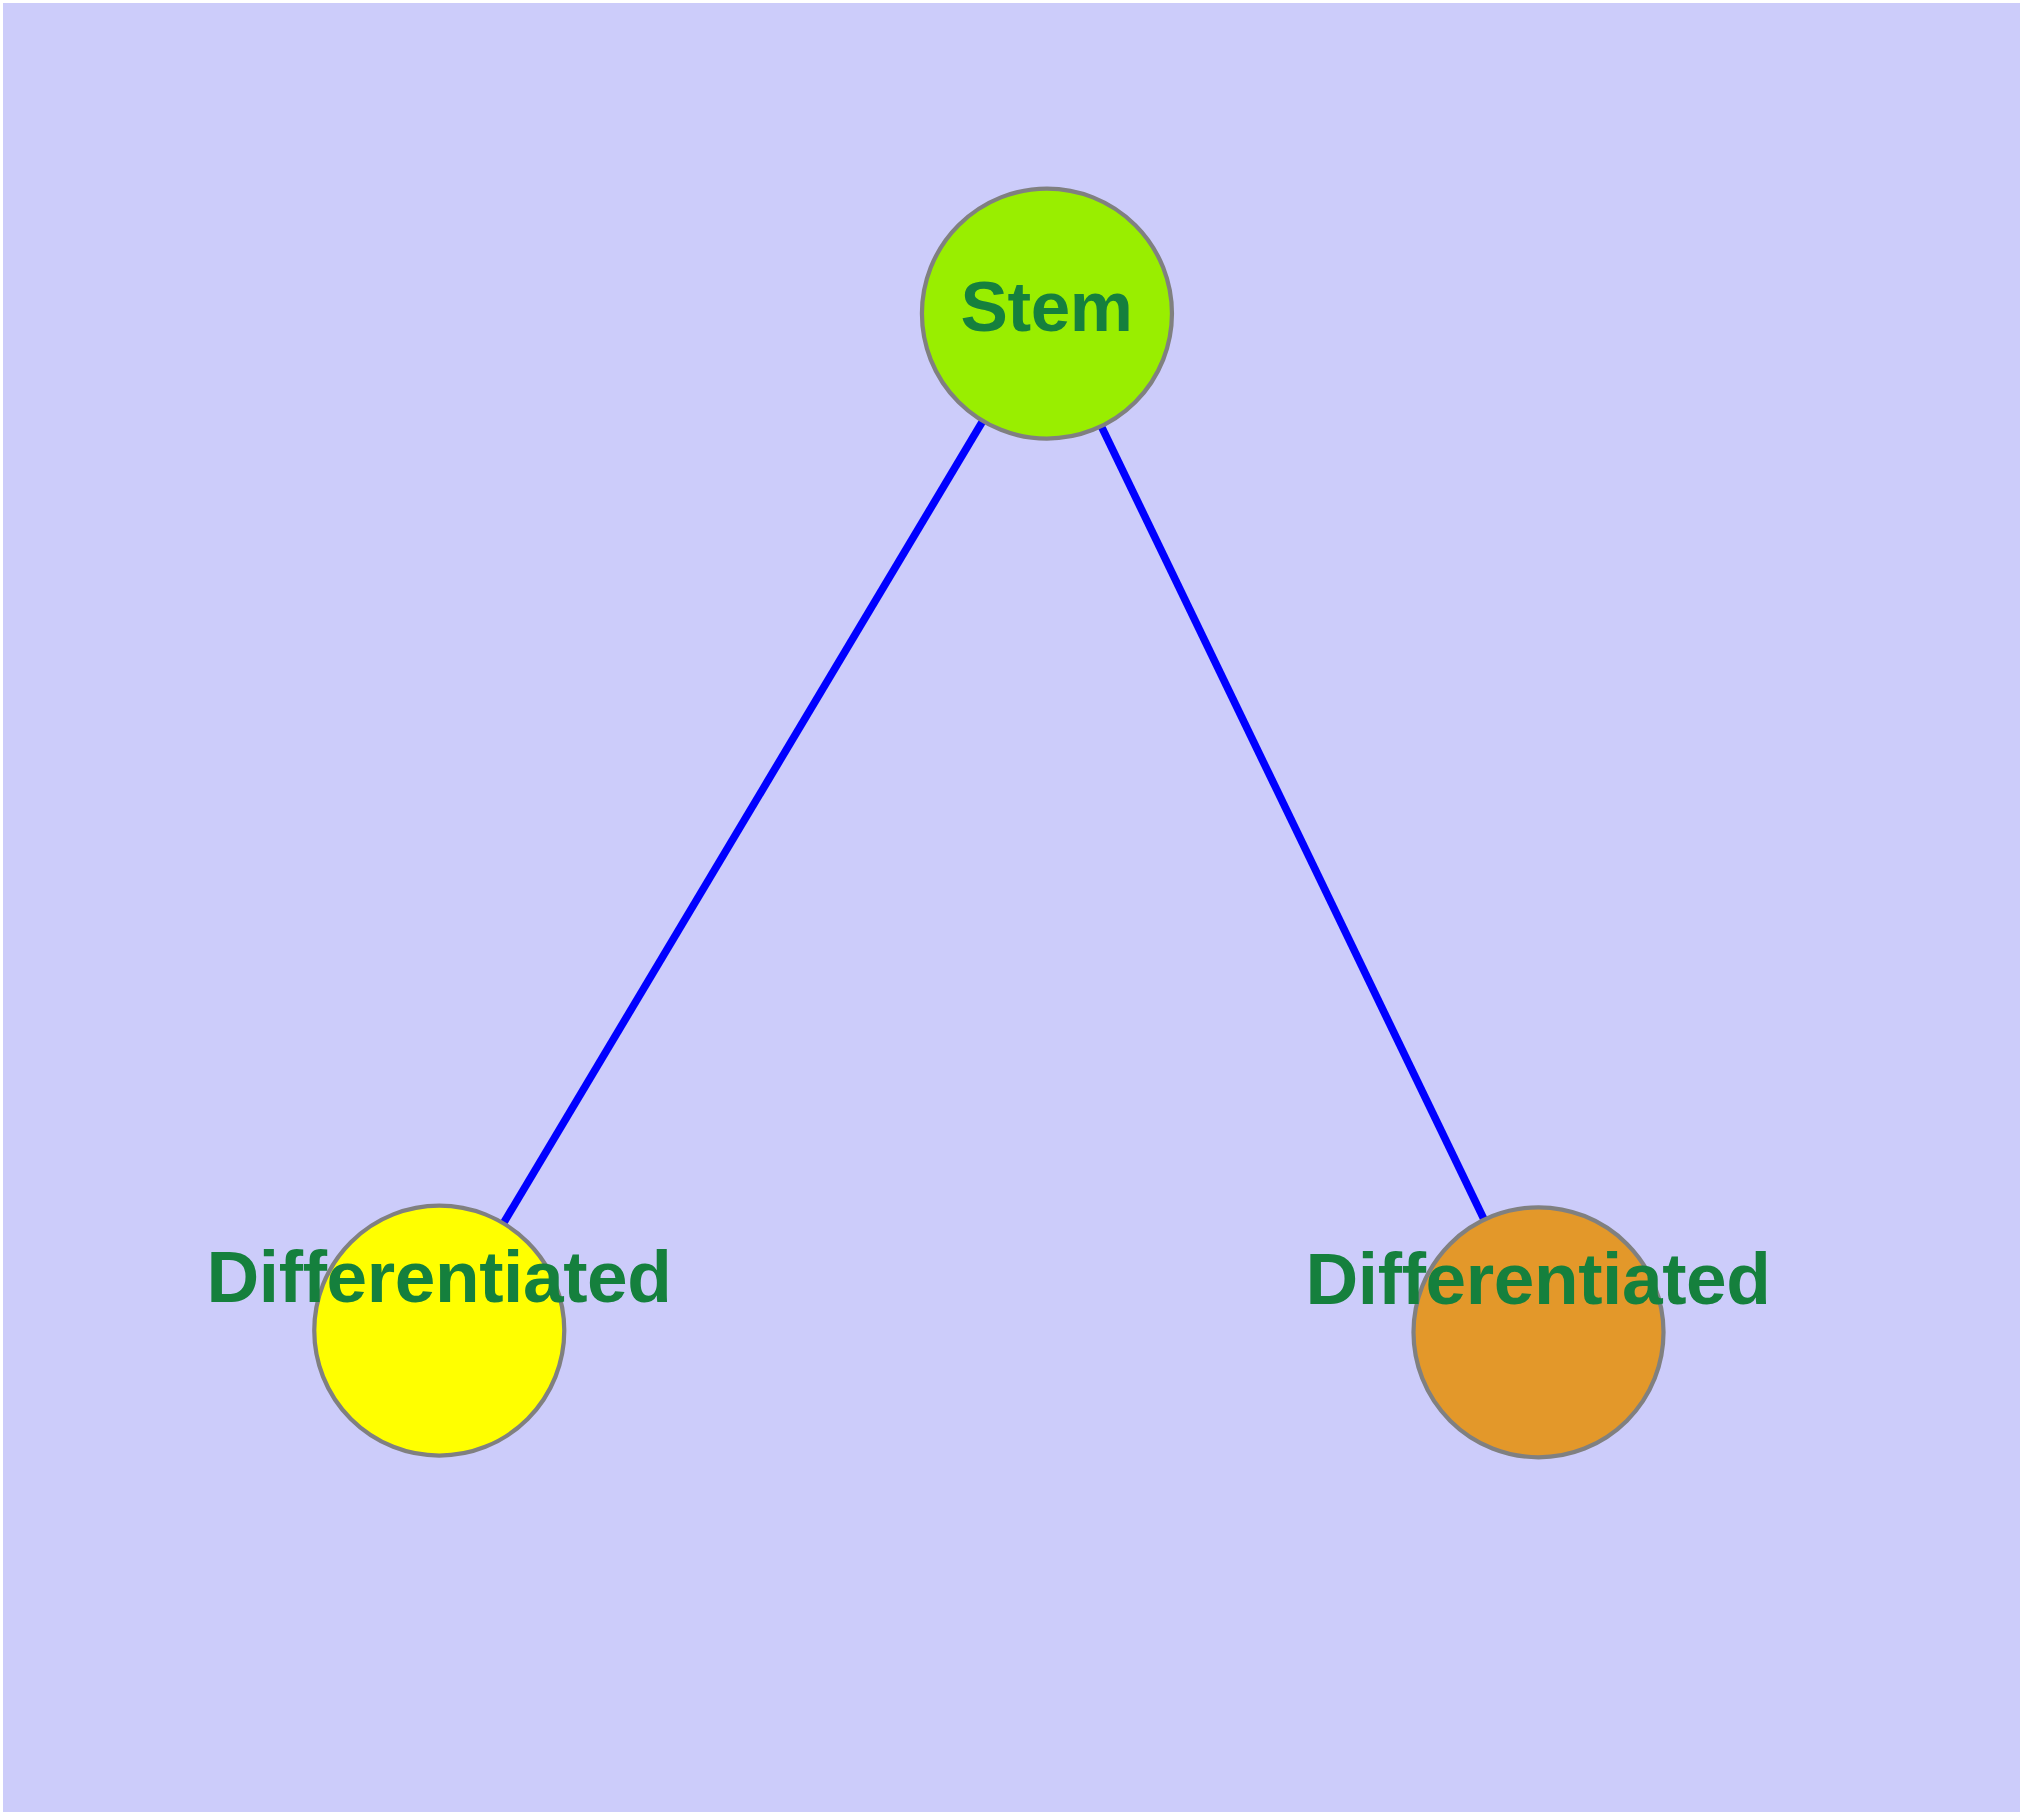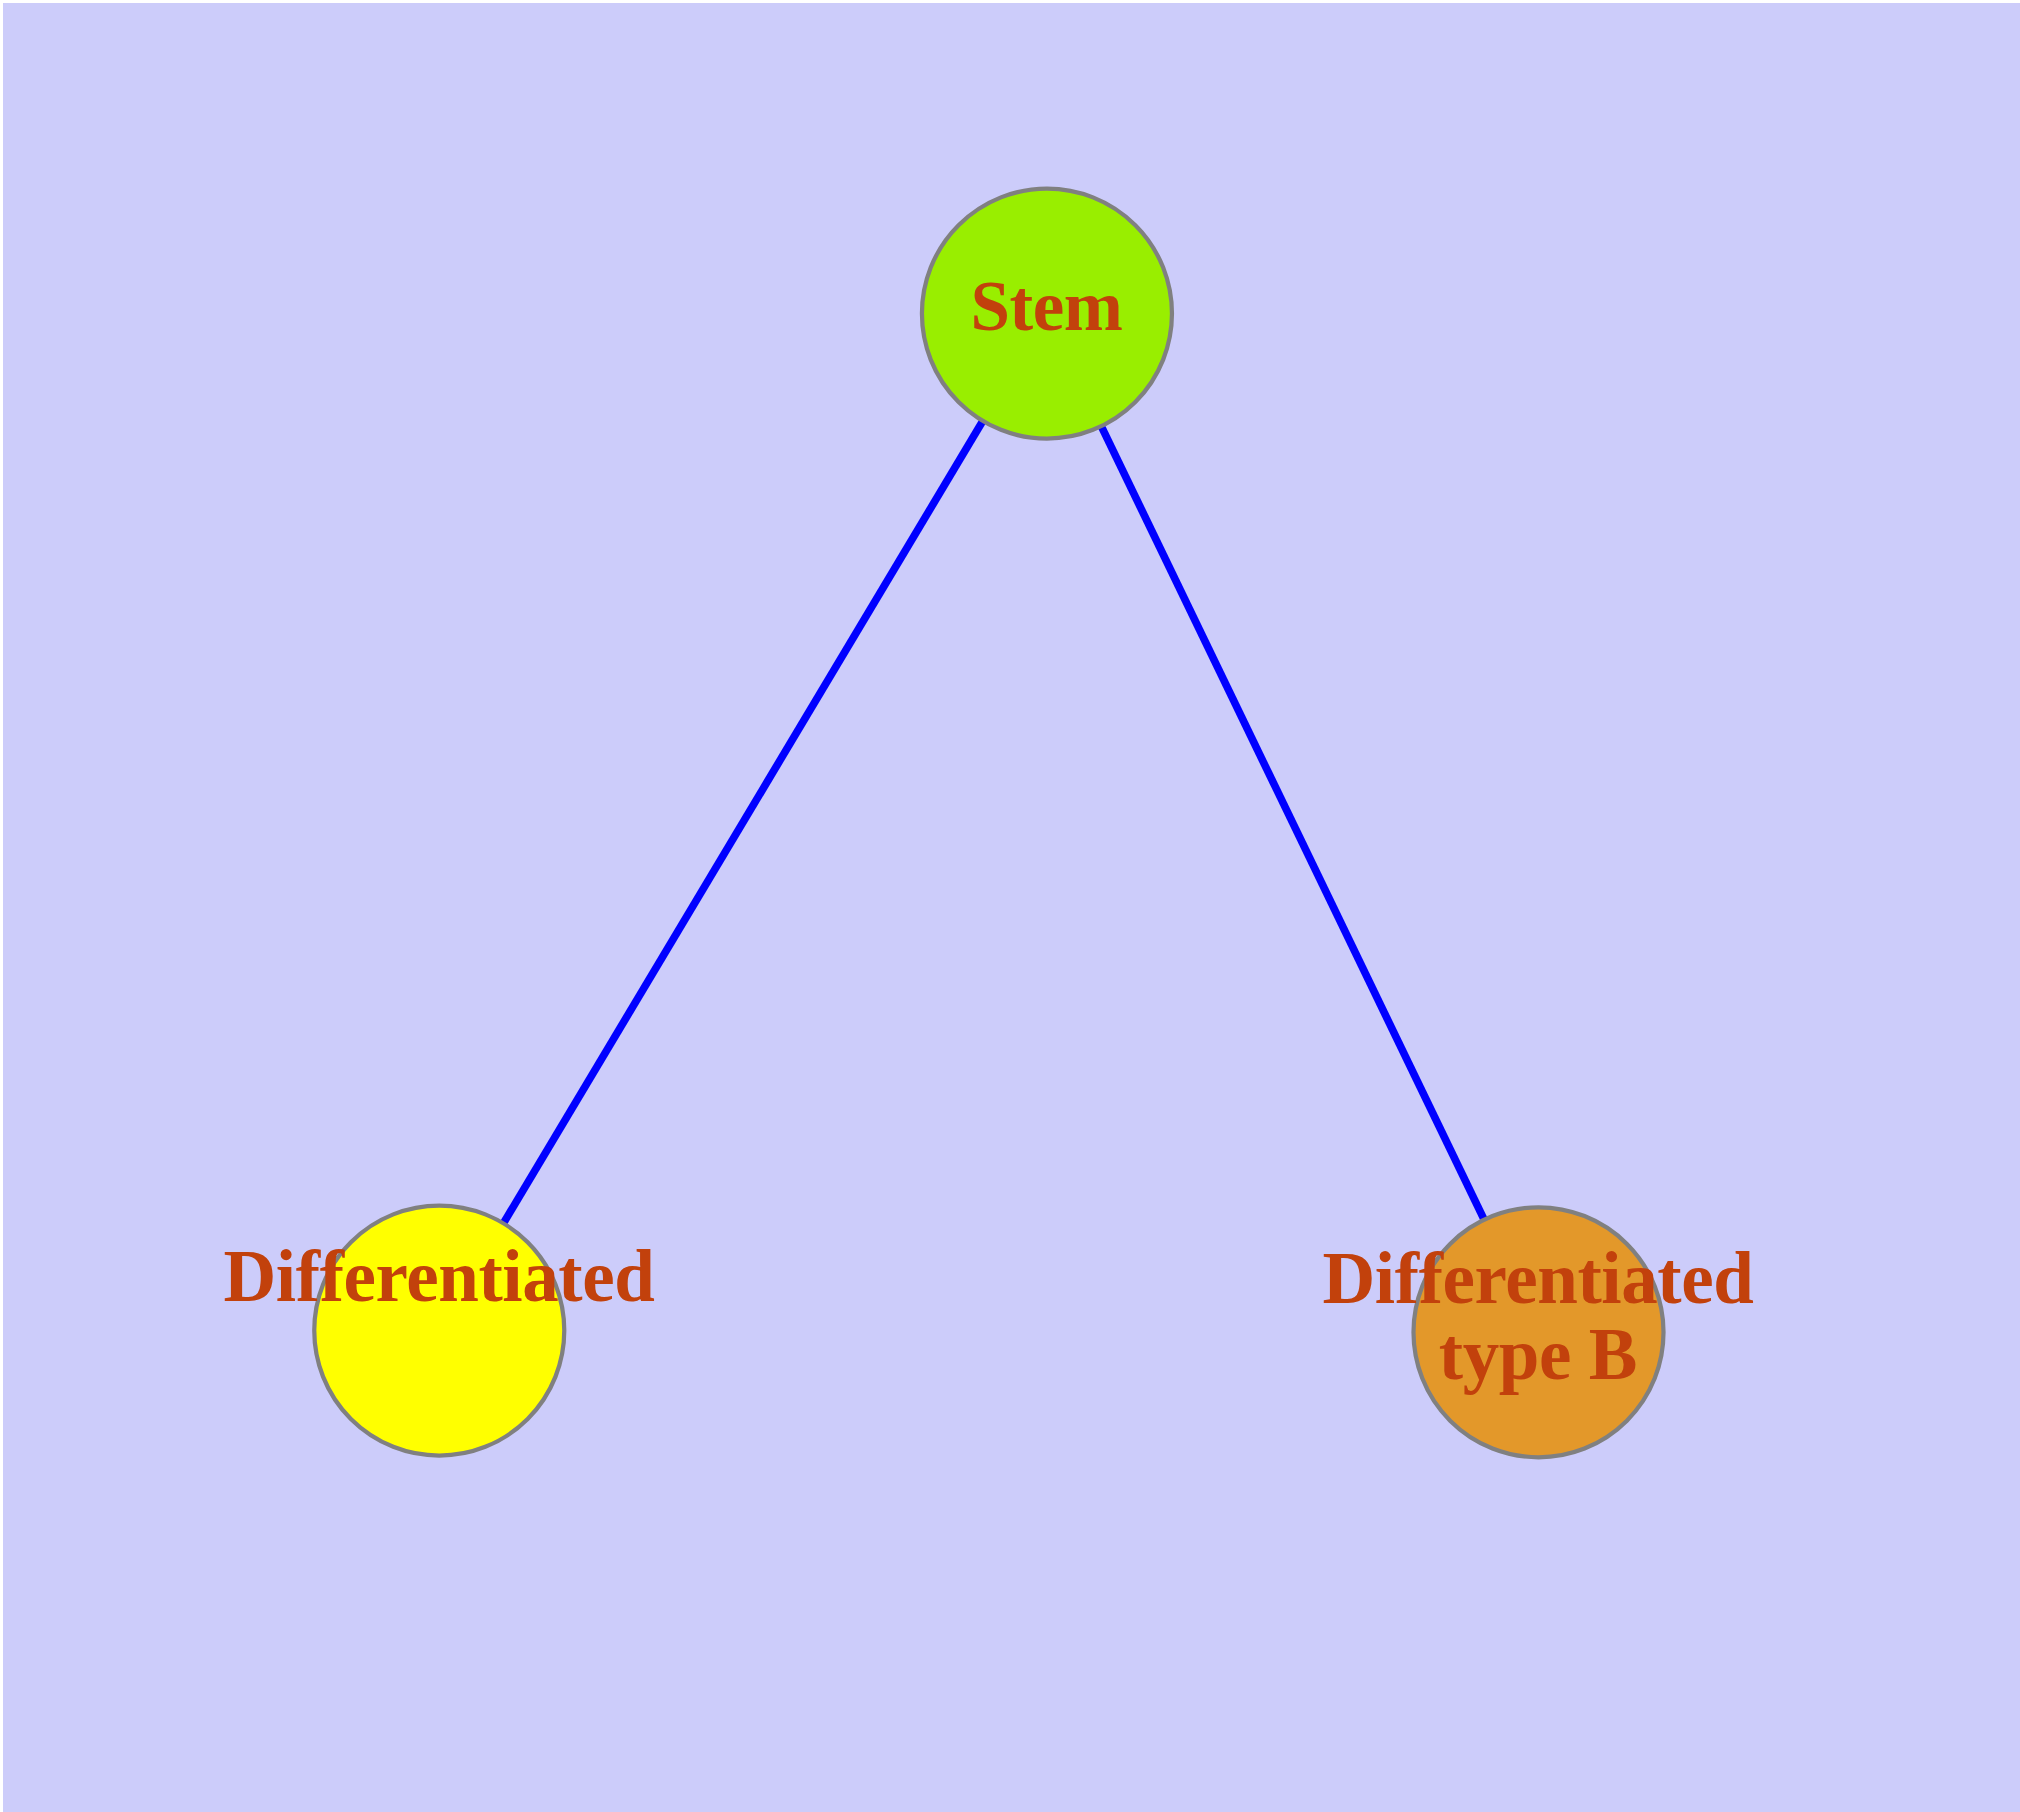--- a/index.html
+++ b/index.html
@@ -27,27 +27,26 @@
   #graph-svg {
     position: absolute;
     left: 0;
     top: 0;
     width: 2021px;
     height: 1812px;
   }
   .node-label {
     position: absolute;
     text-align: center;
-    color: #c2410c;
+    color: #15803d;
     font-weight: bold;
     line-height: 1.04;
     white-space: nowrap;
     letter-spacing: -0.4px;
     pointer-events: none;
-    font-family: Liberation Serif, serif;
     -webkit-font-smoothing: antialiased;
   }
   .node-label.stem {
     font-size: 71px;
     left: 792px;
     top: 270px;
     width: 509px;
   }
   .node-label.diffa {
     font-size: 73px;
@@ -87,17 +86,16 @@
   <div class="node-label stem">
     <span class="label-line">Stem</span>
   </div>
 
   <div class="node-label diffa">
     <span class="label-line">Differentiated</span>
   </div>
 
   <div class="node-label diffb">
     <span class="label-line">Differentiated</span>
-    <span class="label-line">type B</span>
   </div>
 
 </div>
 
 
 </body></html>

